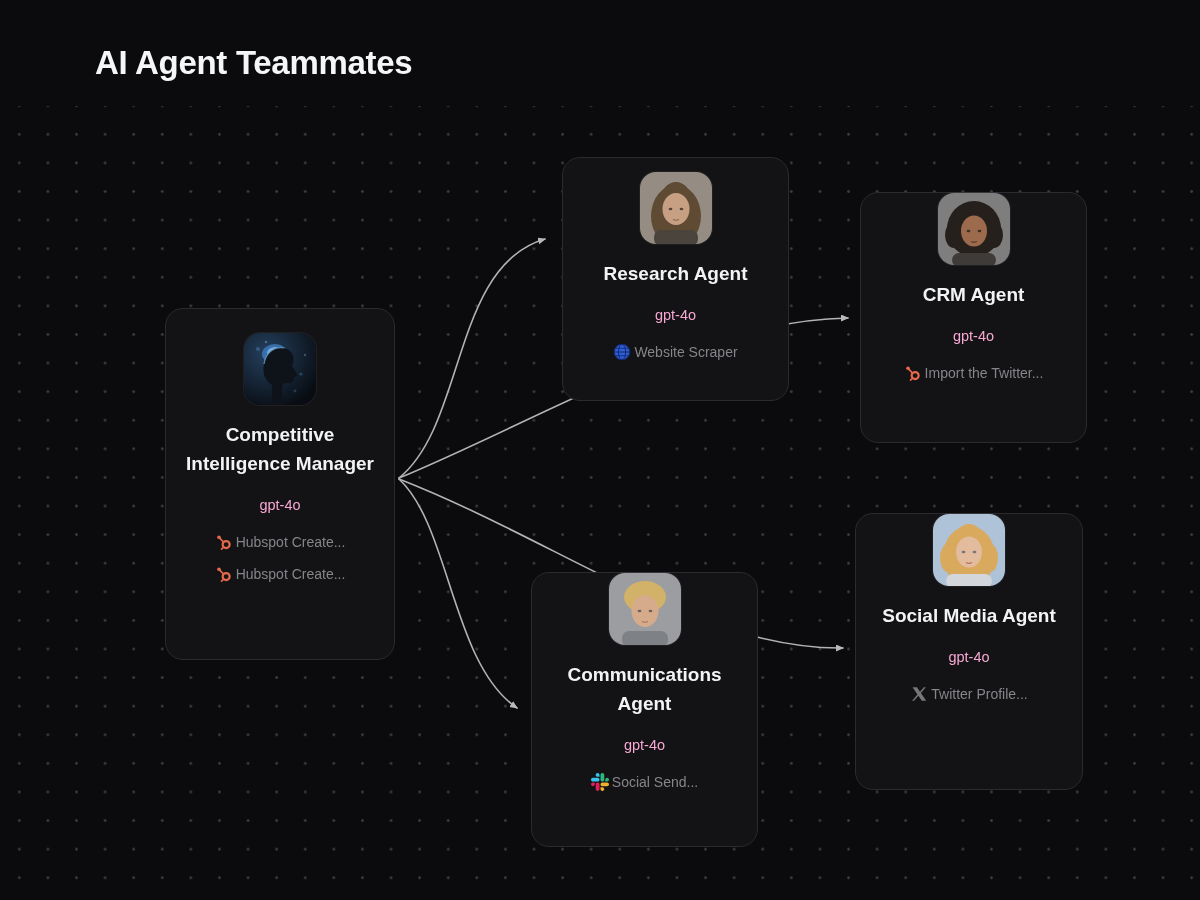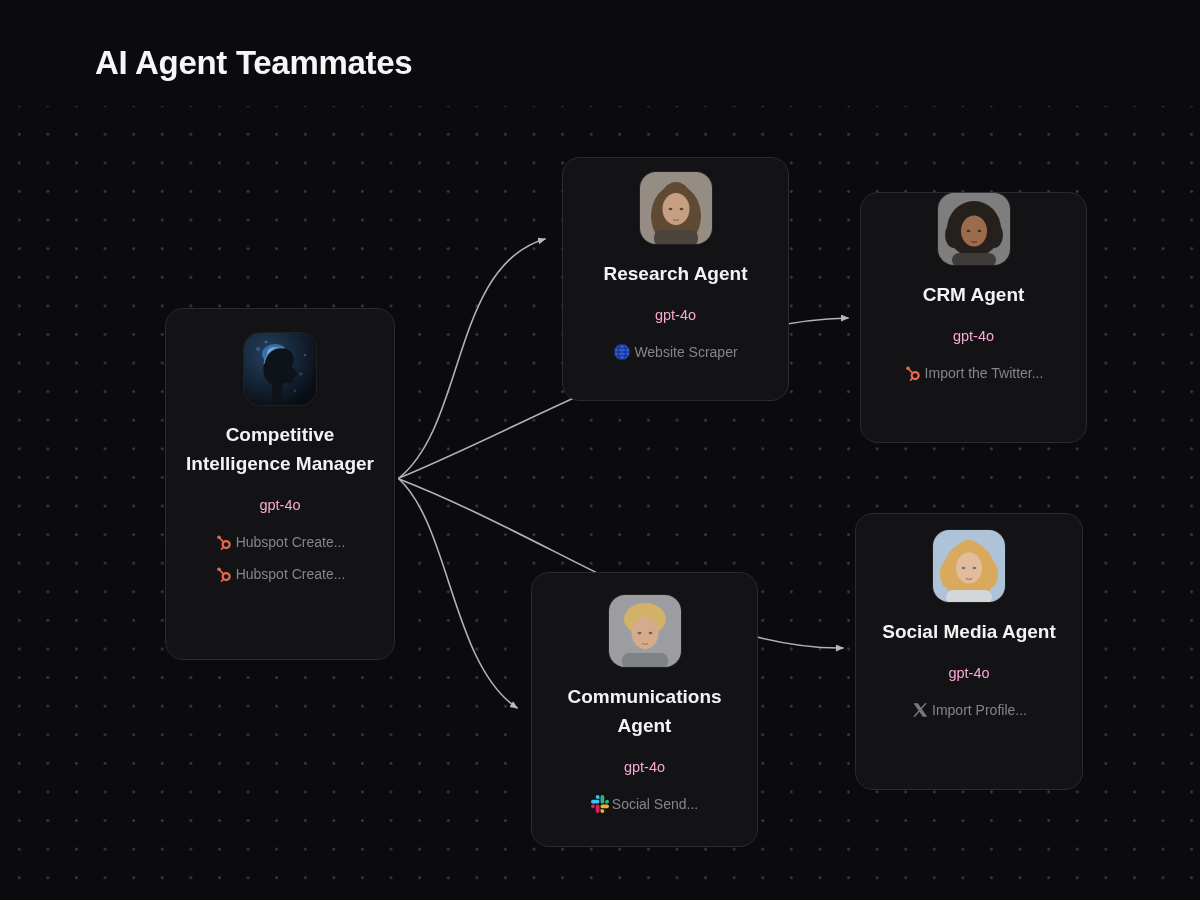--- a/index.html
+++ b/index.html
@@ -21,22 +21,22 @@
   svg.edges{position:absolute;left:0;top:0;z-index:1;}
   .edge{fill:none;stroke:#b3b3b6;stroke-width:1.6;stroke-linecap:round;}
   .node{
     position:absolute;z-index:2;box-sizing:border-box;
     background:#131315;border:1px solid #2b2b2f;border-radius:18px;
     display:flex;flex-direction:column;align-items:center;text-align:center;
   }
   .n-manager{left:165px;top:308px;width:230px;height:352px;padding-top:24px;}
   .n-research{left:562px;top:121px;width:227px;height:244px;padding-top:14px;margin-top:36px;}
   .n-crm{left:860px;top:192px;width:227px;height:251px;}
-  .n-communications{left:531px;top:572px;width:227px;height:275px;padding-top:22px;}
-  .n-social{left:855px;top:513px;width:228px;height:277px;padding-top:16px;}
+  .n-communications{left:531px;top:572px;width:227px;height:275px;}
+  .n-social{left:855px;top:513px;width:228px;height:277px;}
   .avatar{
     width:72px;height:72px;border-radius:16px;overflow:hidden;flex:0 0 auto;
     box-shadow:0 0 0 1px rgba(255,255,255,.06);
   }
   .avatar svg{display:block;width:72px;height:72px;}
   .ntitle{margin-top:15px;font-size:19px;font-weight:700;color:#f2f3f5;line-height:29px;padding:0 16px;}
   .nmodel{margin-top:19px;font-size:14.5px;color:#f9a8d4;}
   .tools{margin-top:17px;display:flex;flex-direction:column;gap:9px;}
   .tool{display:flex;align-items:center;justify-content:center;gap:3px;height:23px;}
   .ticon{width:18px;height:18px;display:inline-flex;flex:0 0 auto;}
@@ -222,16 +222,16 @@
   </div>
   <div class="ntitle">Social Media Agent</div>
   <div class="nmodel">gpt-4o</div>
   <div class="tools">
     <div class="tool">
       <span class="ticon">
         <svg viewBox="0 0 20 20">
           <path d="M2.8,2.6 L7.7,2.6 L11.1,7.5 L15.4,2.6 L17.6,2.6 L12.1,8.9 L18,17.4 L13.1,17.4 L9.3,11.9 L4.5,17.4 L2.3,17.4 L8.3,10.5 Z" fill="#77777b"></path>
         </svg>
       </span>
-      <span class="tlabel">Import Profile...</span>
+      <span class="tlabel">Twitter Profile...</span>
     </div>
   </div>
 </div>
 
 </body></html>

